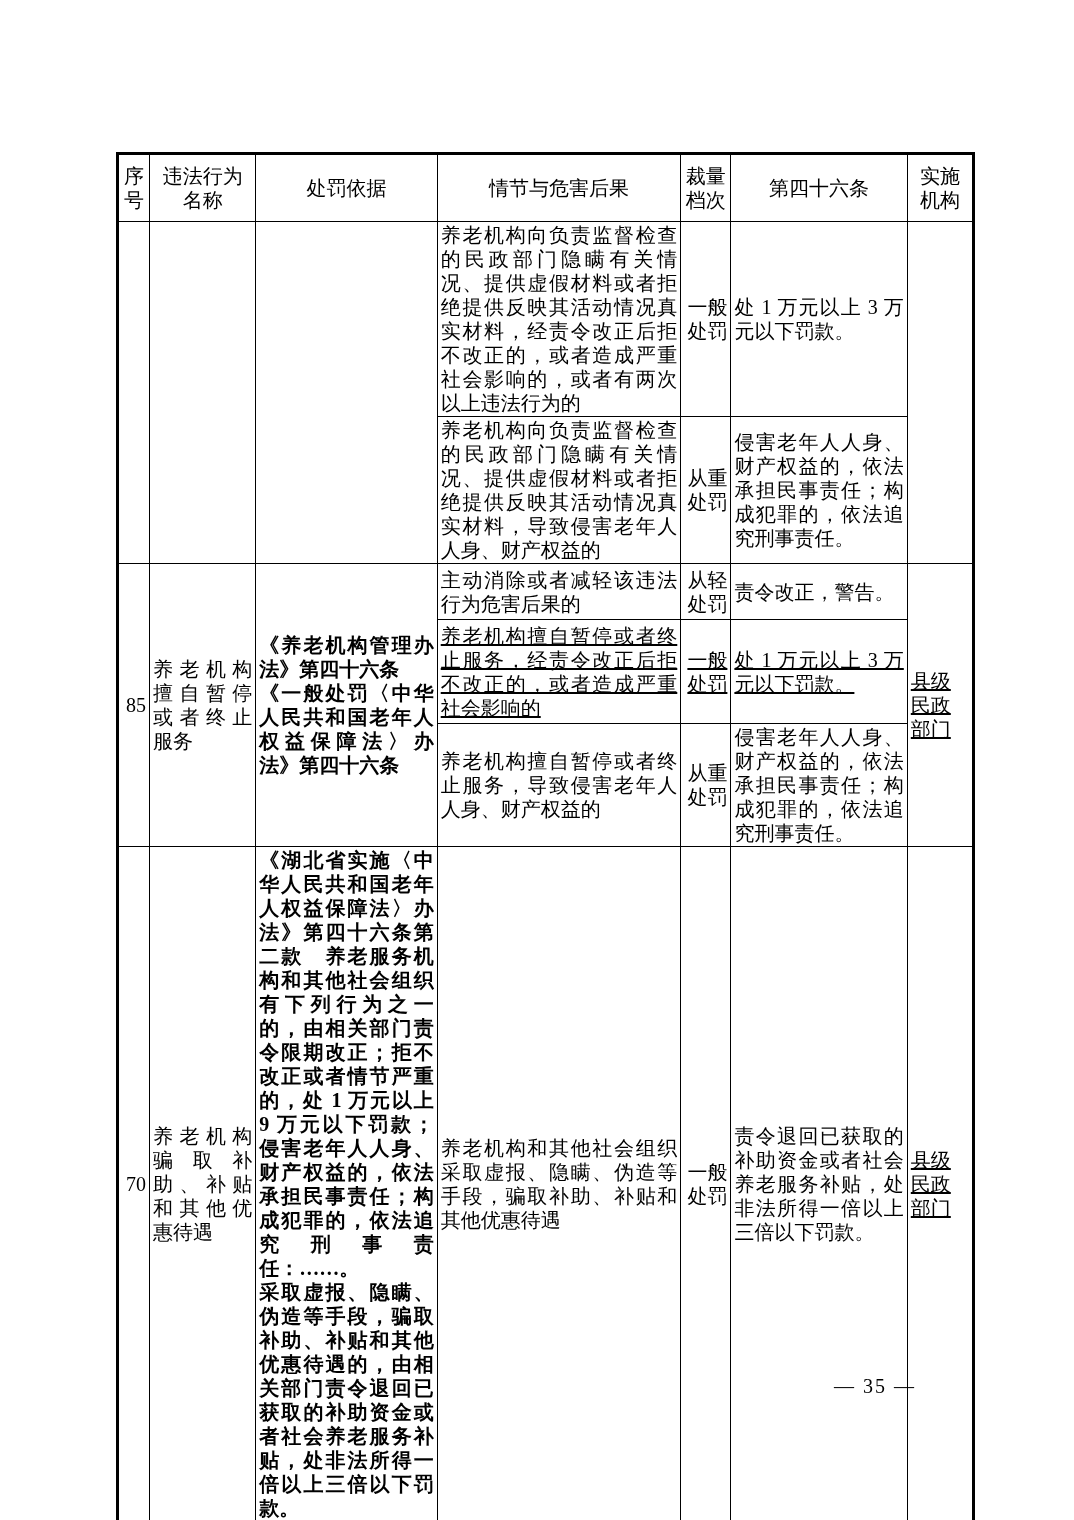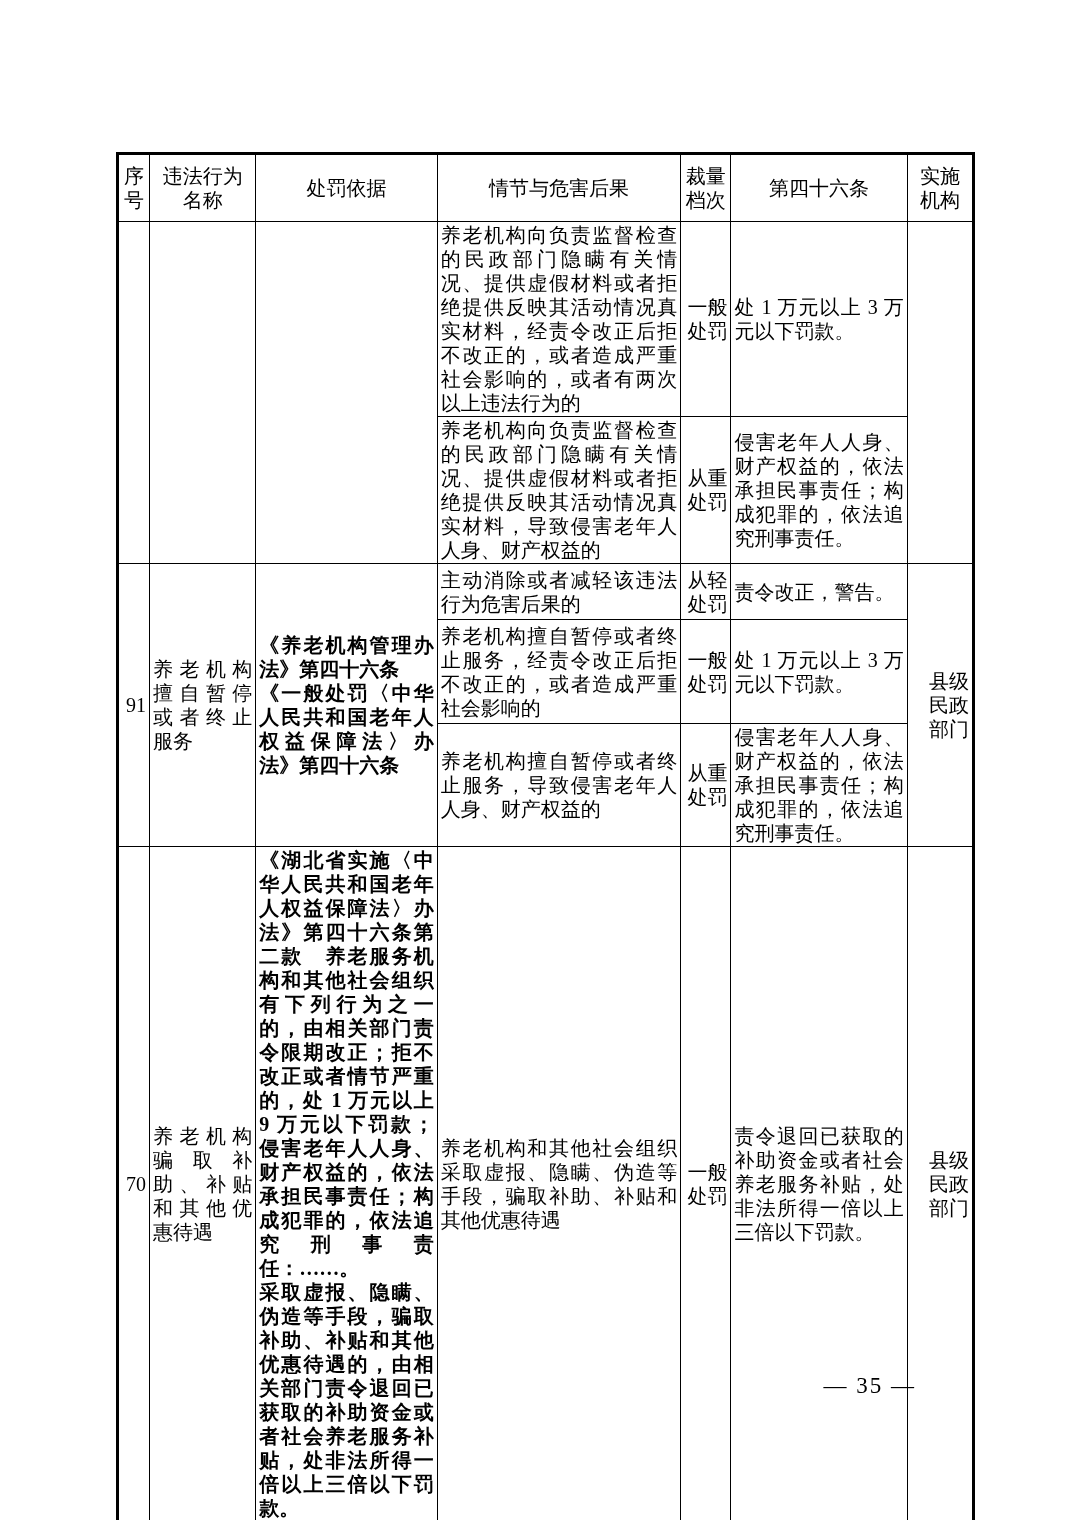--- a/index.html
+++ b/index.html
@@ -47,39 +47,39 @@
   col.c-circ   { width: 243px; }
   col.c-level  { width: 50px; }
   col.c-std    { width: 176px; }
   col.c-agency { width: 66px; }
 
   
   tr.r-head { height: 68px; }
   tr.r-b1r1 { height: 174px; }
   tr.r-b1r2 { height: 144px; }
   tr.r-b2r1 { height: 56px; }
-  tr.r-b2r2 { height: 104px; }
+  tr.r-b2r2 { height: 104px; text-decoration: underline; }
   tr.r-b2r3 { height: 122px; }
   tr.r-b3r1 { height: 545px; }
 
   th.hdr { text-align: center; vertical-align: middle; }
 
   td.t-center { text-align: right; }
   td.t-just   { text-align: justify; text-align-last: auto; }
   td.tight    { line-height: 21.5px; }
   td.pad-circ { padding: 1px 6px; }
-  td.pad-agency { padding: 1px 8px; text-align: right; }
+  td.pad-agency { padding: 1px 8px; text-align: left; text-decoration: underline; }
   td.basis-cell div { text-align: justify; font-weight: bold; }
   td.basis-cell { padding: 1px 1px; }
 
   .footer-page {
     position: absolute;
     top: 1372px;
     right: 158px;
-    font-size: 23px;
+    font-size: 20px;
     line-height: 28px;
     letter-spacing: 2px;
     color: #000000;
   }
 </style>
 </head>
 <body>
 
 <div class="sheet">
 
@@ -115,21 +115,21 @@
         <td class="t-just">处 1 万元以上 3 万元以下罚款。</td>
         <td class="pad-agency" rowspan="2"></td>
       </tr>
       <tr class="r-b1r2">
         <td class="t-just tight pad-circ">养老机构向负责监督检查的民政部门隐瞒有关情况、提供虚假材料或者拒绝提供反映其活动情况真实材料，导致侵害老年人人身、财产权益的</td>
         <td class="t-center">从重处罚</td>
         <td class="t-just">侵害老年人人身、财产权益的，依法承担民事责任；构成犯罪的，依法追究刑事责任。</td>
       </tr>
 
       <tr class="r-b2r1">
-        <td class="t-center" rowspan="3">91</td>
+        <td class="t-center" rowspan="3">85</td>
         <td class="t-just" rowspan="3">养老机构擅自暂停或者终止服务</td>
         <td class="basis-cell" rowspan="3">
           <div>《养老机构管理办法》第四十六条</div>
           <div>《一般处罚〈中华人民共和国老年人权益保障法〉办法》第四十六条</div>
         </td>
         <td class="t-just pad-circ">主动消除或者减轻该违法行为危害后果的</td>
         <td class="t-center">从轻处罚</td>
         <td class="t-just">责令改正，警告。</td>
         <td class="pad-agency" rowspan="3">县级民政部门</td>
       </tr>

